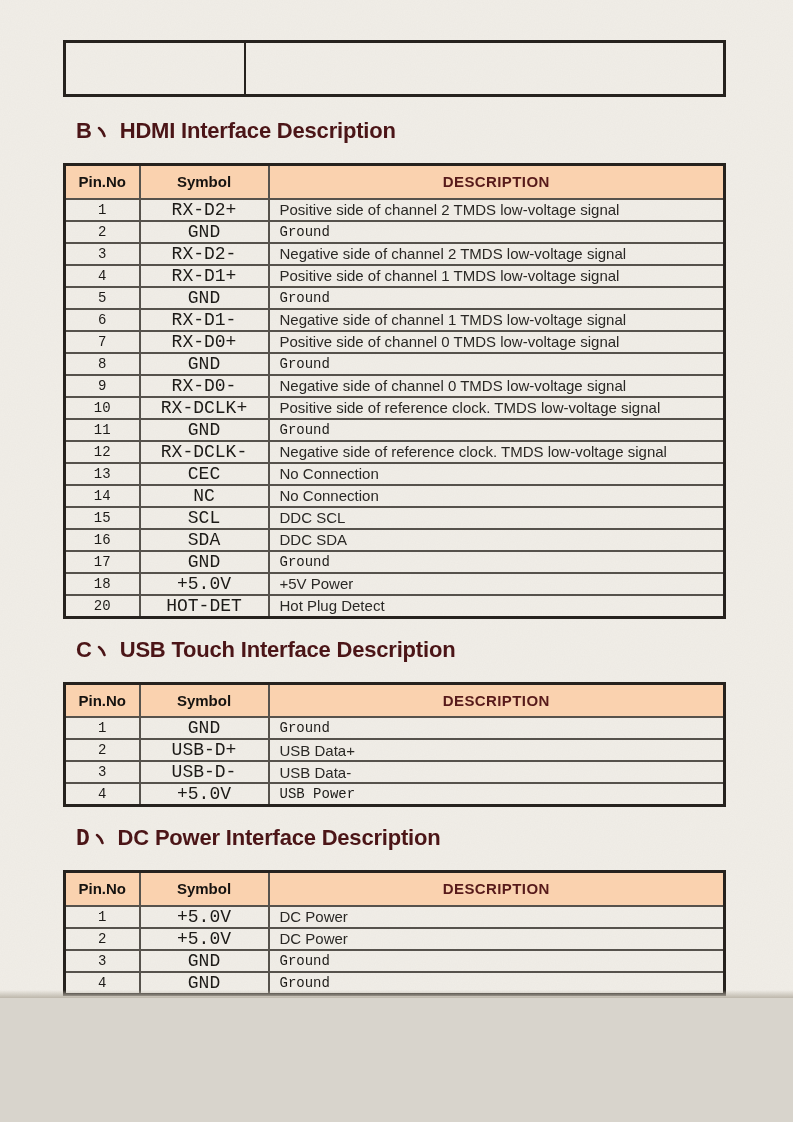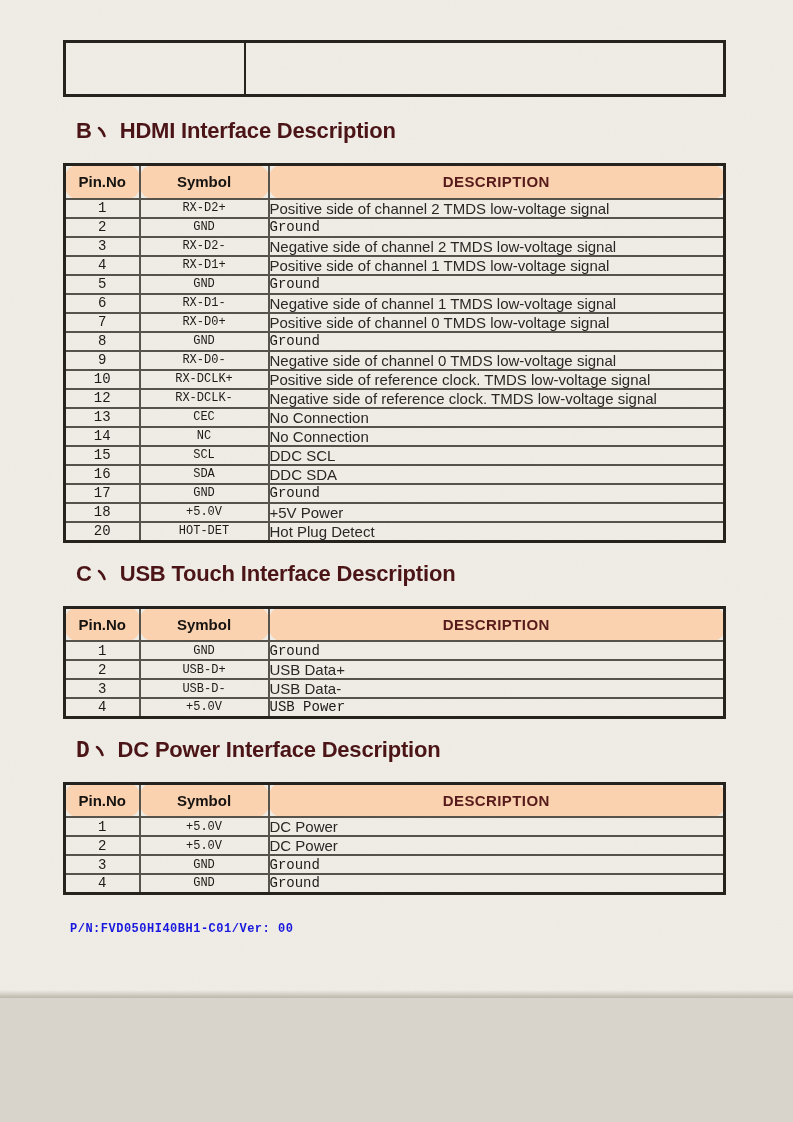--- a/index.html
+++ b/index.html
@@ -78,38 +78,37 @@
     overflow: hidden;
     white-space: nowrap;
   }
   .pintable th {
     background: #fad2af;
     height: 34px;
     font-size: 15px;
     font-weight: bold;
     color: #161310;
     text-align: center;
-    border-radius: 13px;
   }
   .pintable th.c-desc { color: #571a1a; letter-spacing: 0.4px; }
   .pintable td { height: 19px; color: #1d1b18; }
   .pintable td.c-pin {
     font-family: "Liberation Mono", monospace;
     font-size: 14px;
     text-align: center;
   }
   .pintable td.c-sym {
     font-family: "Liberation Mono", monospace;
-    font-size: 12px;
+    font-size: 18px;
     text-align: center;
   }
   .pintable td.c-desc {
     font-size: 15px;
     text-align: left;
-    padding-left: 0;
+    padding-left: 10px;
     color: #2a2825;
   }
   .pintable td.c-desc.mono {
     font-family: "Liberation Mono", monospace;
     font-size: 14px;
     color: #1d1b18;
   }
 
   
   .footer-pn {
@@ -216,20 +215,25 @@
               <td class="c-pin">9</td>
               <td class="c-sym">RX-D0-</td>
               <td class="c-desc">Negative side of channel 0 TMDS low-voltage signal</td>
             </tr>
             <tr>
               <td class="c-pin">10</td>
               <td class="c-sym">RX-DCLK+</td>
               <td class="c-desc">Positive side of reference clock. TMDS low-voltage signal</td>
             </tr>
             <tr>
+              <td class="c-pin">11</td>
+              <td class="c-sym">GND</td>
+              <td class="c-desc mono">Ground</td>
+            </tr>
+            <tr>
               <td class="c-pin">12</td>
               <td class="c-sym">RX-DCLK-</td>
               <td class="c-desc">Negative side of reference clock. TMDS low-voltage signal</td>
             </tr>
             <tr>
               <td class="c-pin">13</td>
               <td class="c-sym">CEC</td>
               <td class="c-desc">No Connection</td>
             </tr>
             <tr>

